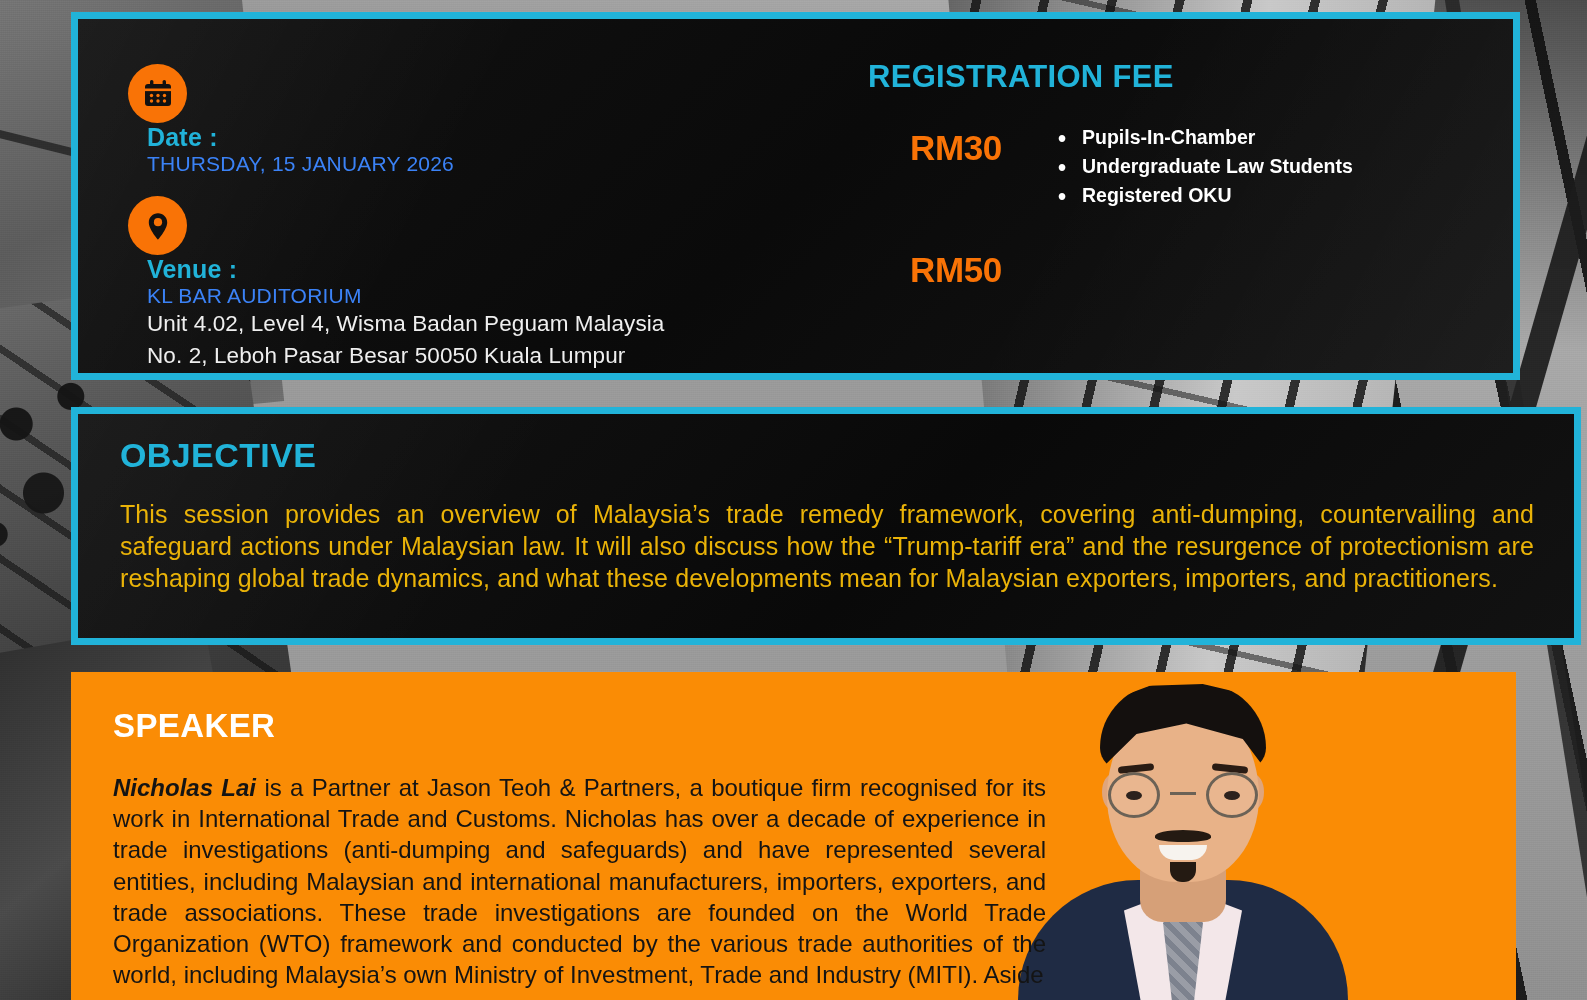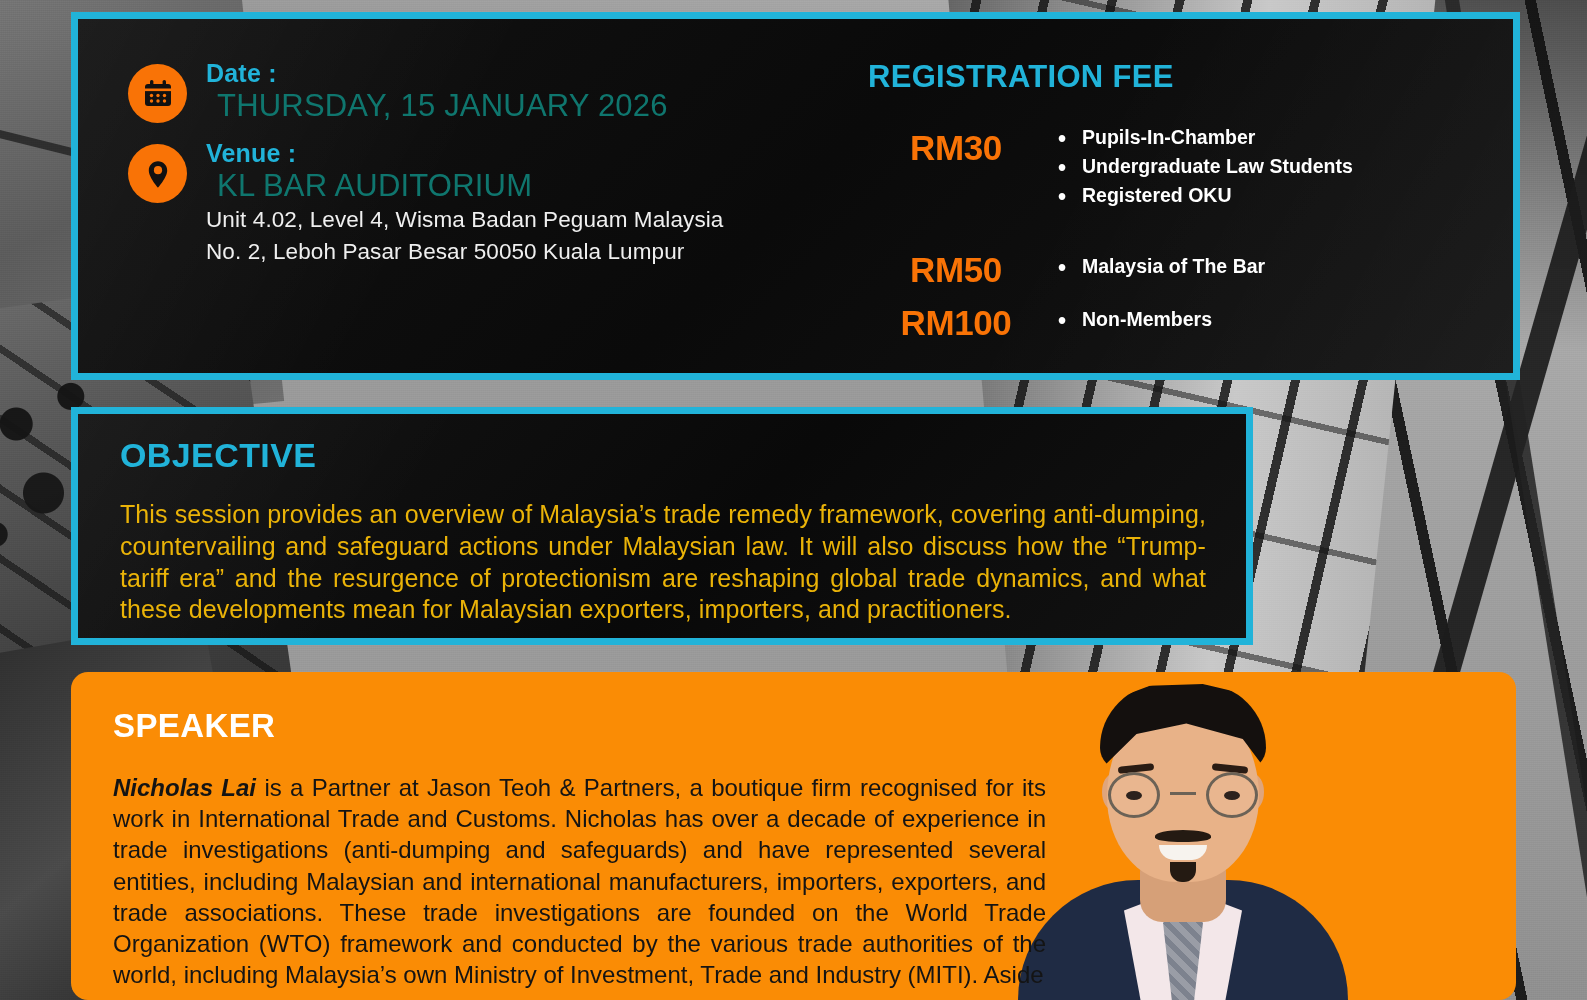--- a/index.html
+++ b/index.html
@@ -161,20 +161,21 @@
 
   
   .info-col {
     width: 790px;
     padding: 40px 0 0 50px;
   }
   .info-row {
     display: flex;
     align-items: flex-start;
     margin-bottom: 15px;
+    flex-direction: column;
   }
   .info-icon {
     width: 59px; height: 59px;
     flex: 0 0 59px;
     border-radius: 50%;
     background: #f97306;
     display: flex;
     align-items: center;
     justify-content: center;
     margin-top: 5px;
@@ -182,25 +183,24 @@
   .info-icon svg { display: block; }
   .info-text { padding-left: 19px; }
   .info-label {
     color: #21b3d9;
     font-size: 25px;
     font-weight: bold;
     line-height: 1.12;
     letter-spacing: .2px;
   }
   .info-value {
-    color: #0f766e;
-    font-size: 31px;
+    color: #3b82f6;
+    font-size: 21px;
     line-height: 1.2;
     letter-spacing: .2px;
-    margin-left: 11px;
   }
   .info-sub {
     color: #efefef;
     font-size: 22.5px;
     line-height: 1.42;
     letter-spacing: .1px;
   }
 
   
   .fee-col {
@@ -241,28 +241,28 @@
     white-space: nowrap;
   }
   .fee-items li::before {
     content: "\2022";
     position: absolute;
     left: 6px;
     top: -1px;
     font-size: 23px;
   }
   .fee-group.g1 .fee-amount { margin-top: 7px; }
-  .fee-group.g2 { margin-top: 42px; margin-bottom: 18px; }
+  .fee-group.g2 { margin-top: 42px; margin-bottom: 18px; flex-direction: column; }
   .fee-group.g3 { margin-top: 16px; }
 
   
   #objective-panel {
     position: absolute;
     left: 71px; top: 407px;
-    width: 1182px; height: 238px;
+    width: 1510px; height: 238px;
     border: 7px solid #21b3d9;
     background: #0b0b0b;
     overflow: hidden;
   }
   #objective-panel .sheen {
     position: absolute; inset: 0;
     background:
       linear-gradient(122deg, rgba(255,255,255,0.04) 0%, rgba(255,255,255,0) 30%),
       linear-gradient(135deg, #141414 0%, #090909 55%, #121212 100%);
     pointer-events: none;
@@ -287,21 +287,20 @@
     letter-spacing: .1px;
   }
 
   
   #speaker-panel {
     position: absolute;
     left: 71px; top: 672px;
     width: 1445px; height: 328px;
     background: #fa8c05;
     overflow: hidden;
-    border-radius: 17px;
   }
   .speaker-title {
     position: relative;
     z-index: 2;
     color: #ffffff;
     font-size: 33px;
     font-weight: bold;
     letter-spacing: .4px;
     padding: 35px 0 0 42px;
   }

